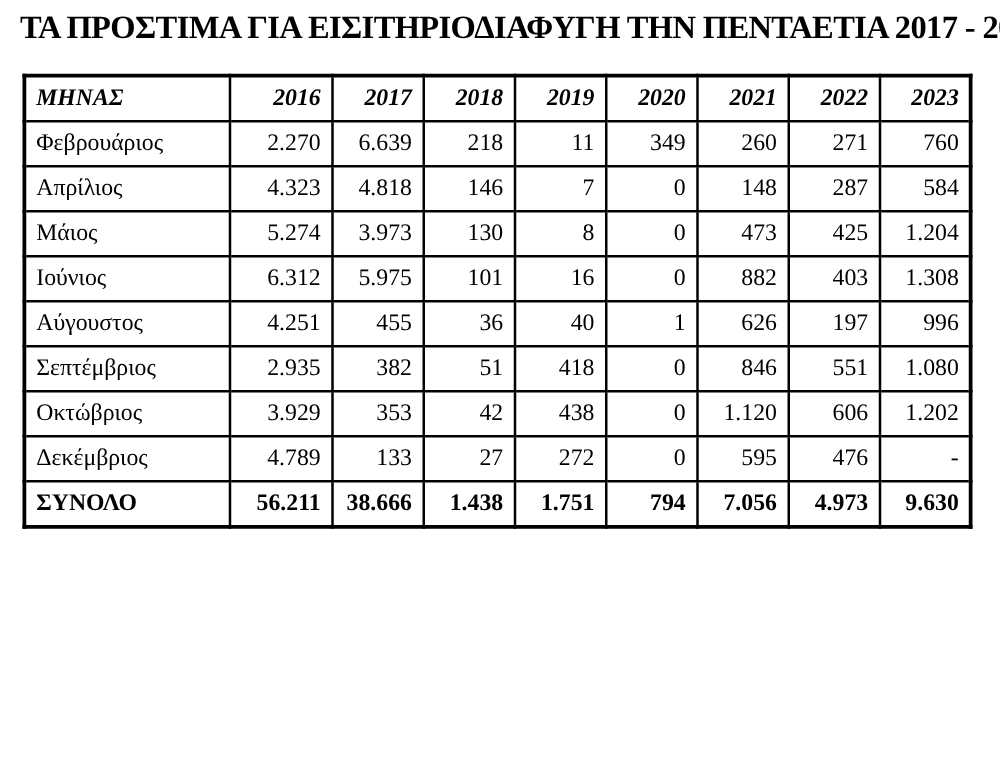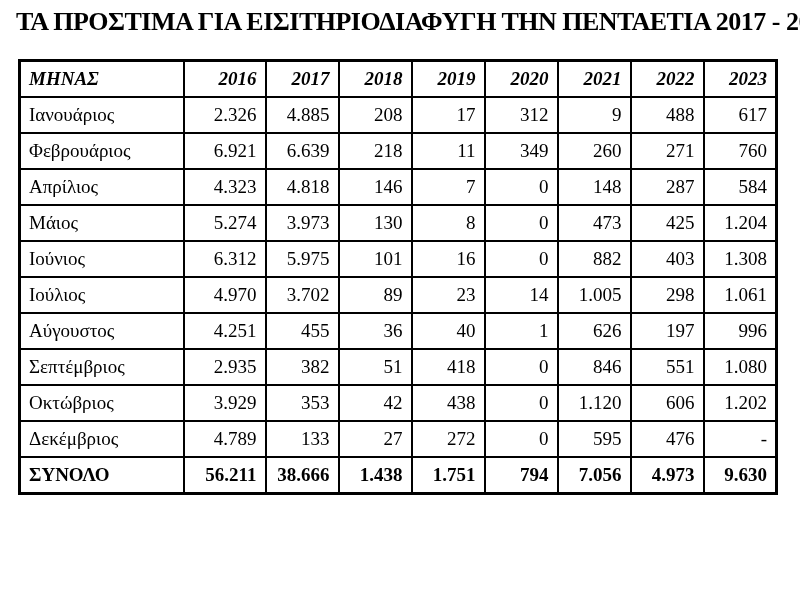--- a/index.html
+++ b/index.html
@@ -84,33 +84,22 @@
           <th>2018</th>
           <th>2019</th>
           <th>2020</th>
           <th>2021</th>
           <th>2022</th>
           <th>2023</th>
         </tr>
     </thead>
     <tbody id="body-rows">
         <tr>
-          <td class="month">Ιανουάριος</td>
-          <td class="num">2.326</td>
-          <td class="num">4.885</td>
-          <td class="num">208</td>
-          <td class="num">17</td>
-          <td class="num">312</td>
-          <td class="num">9</td>
-          <td class="num">488</td>
-          <td class="num">617</td>
-        </tr>
-        <tr>
           <td class="month">Φεβρουάριος</td>
-          <td class="num">6.921</td>
+          <td class="num">2.270</td>
           <td class="num">6.639</td>
           <td class="num">218</td>
           <td class="num">11</td>
           <td class="num">349</td>
           <td class="num">260</td>
           <td class="num">271</td>
           <td class="num">760</td>
         </tr>
         <tr>
           <td class="month">Απρίλιος</td>
@@ -137,31 +126,20 @@
         <tr>
           <td class="month">Ιούνιος</td>
           <td class="num">6.312</td>
           <td class="num">5.975</td>
           <td class="num">101</td>
           <td class="num">16</td>
           <td class="num">0</td>
           <td class="num">882</td>
           <td class="num">403</td>
           <td class="num">1.308</td>
-        </tr>
-        <tr>
-          <td class="month">Ιούλιος</td>
-          <td class="num">4.970</td>
-          <td class="num">3.702</td>
-          <td class="num">89</td>
-          <td class="num">23</td>
-          <td class="num">14</td>
-          <td class="num">1.005</td>
-          <td class="num">298</td>
-          <td class="num">1.061</td>
         </tr>
         <tr>
           <td class="month">Αύγουστος</td>
           <td class="num">4.251</td>
           <td class="num">455</td>
           <td class="num">36</td>
           <td class="num">40</td>
           <td class="num">1</td>
           <td class="num">626</td>
           <td class="num">197</td>

